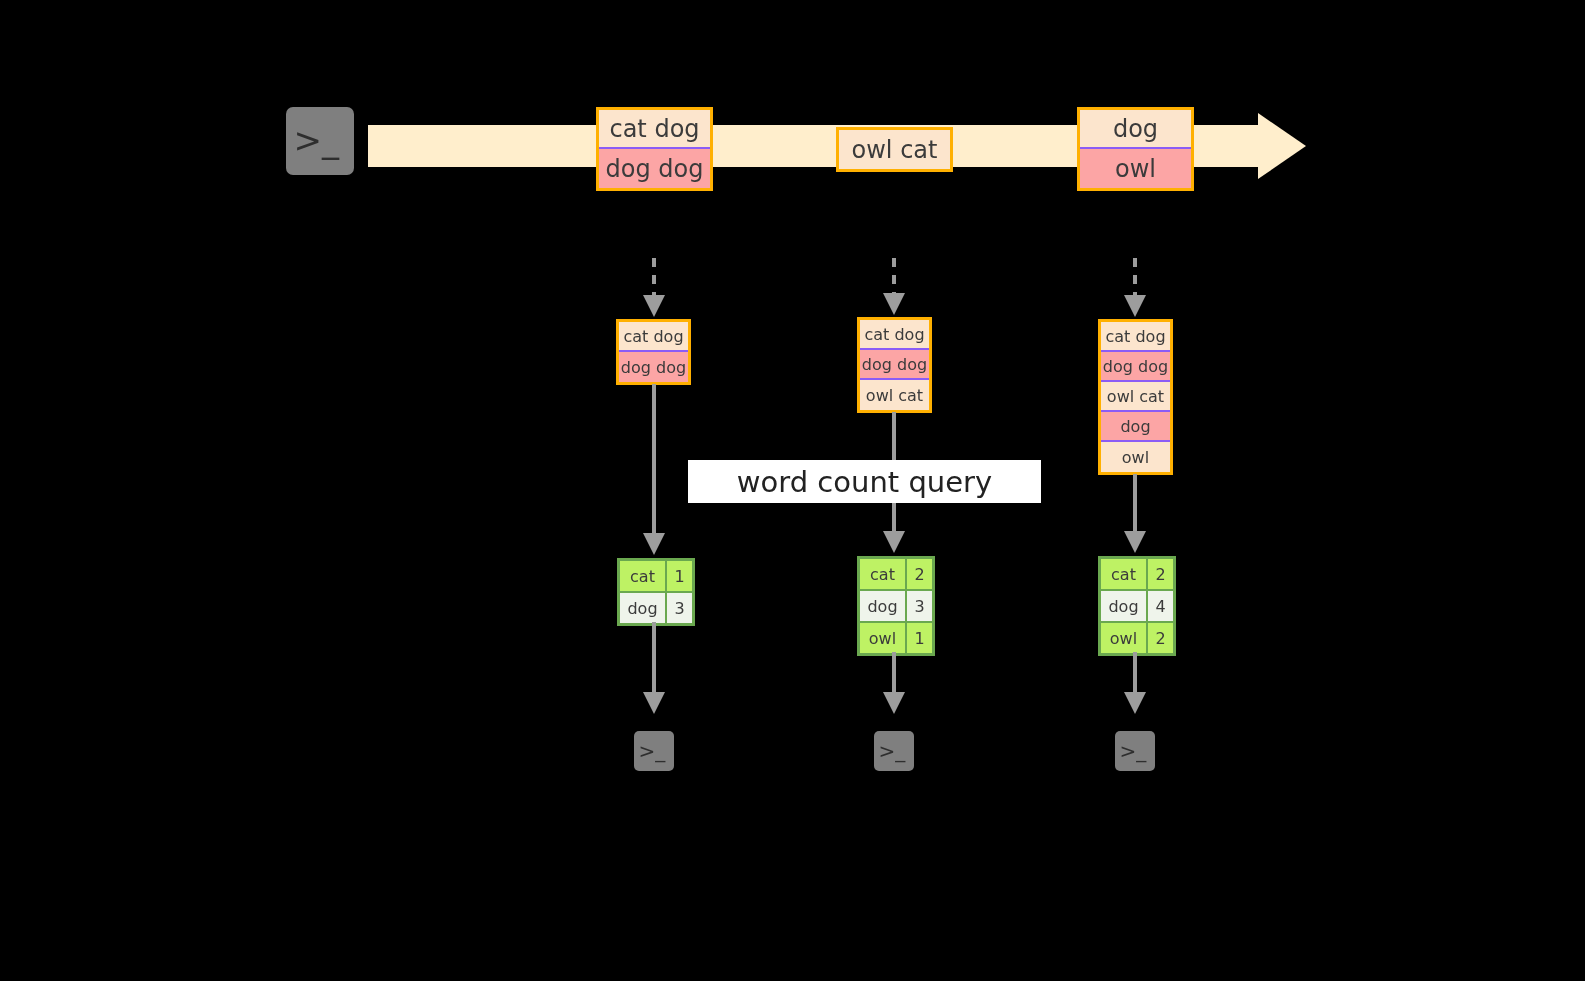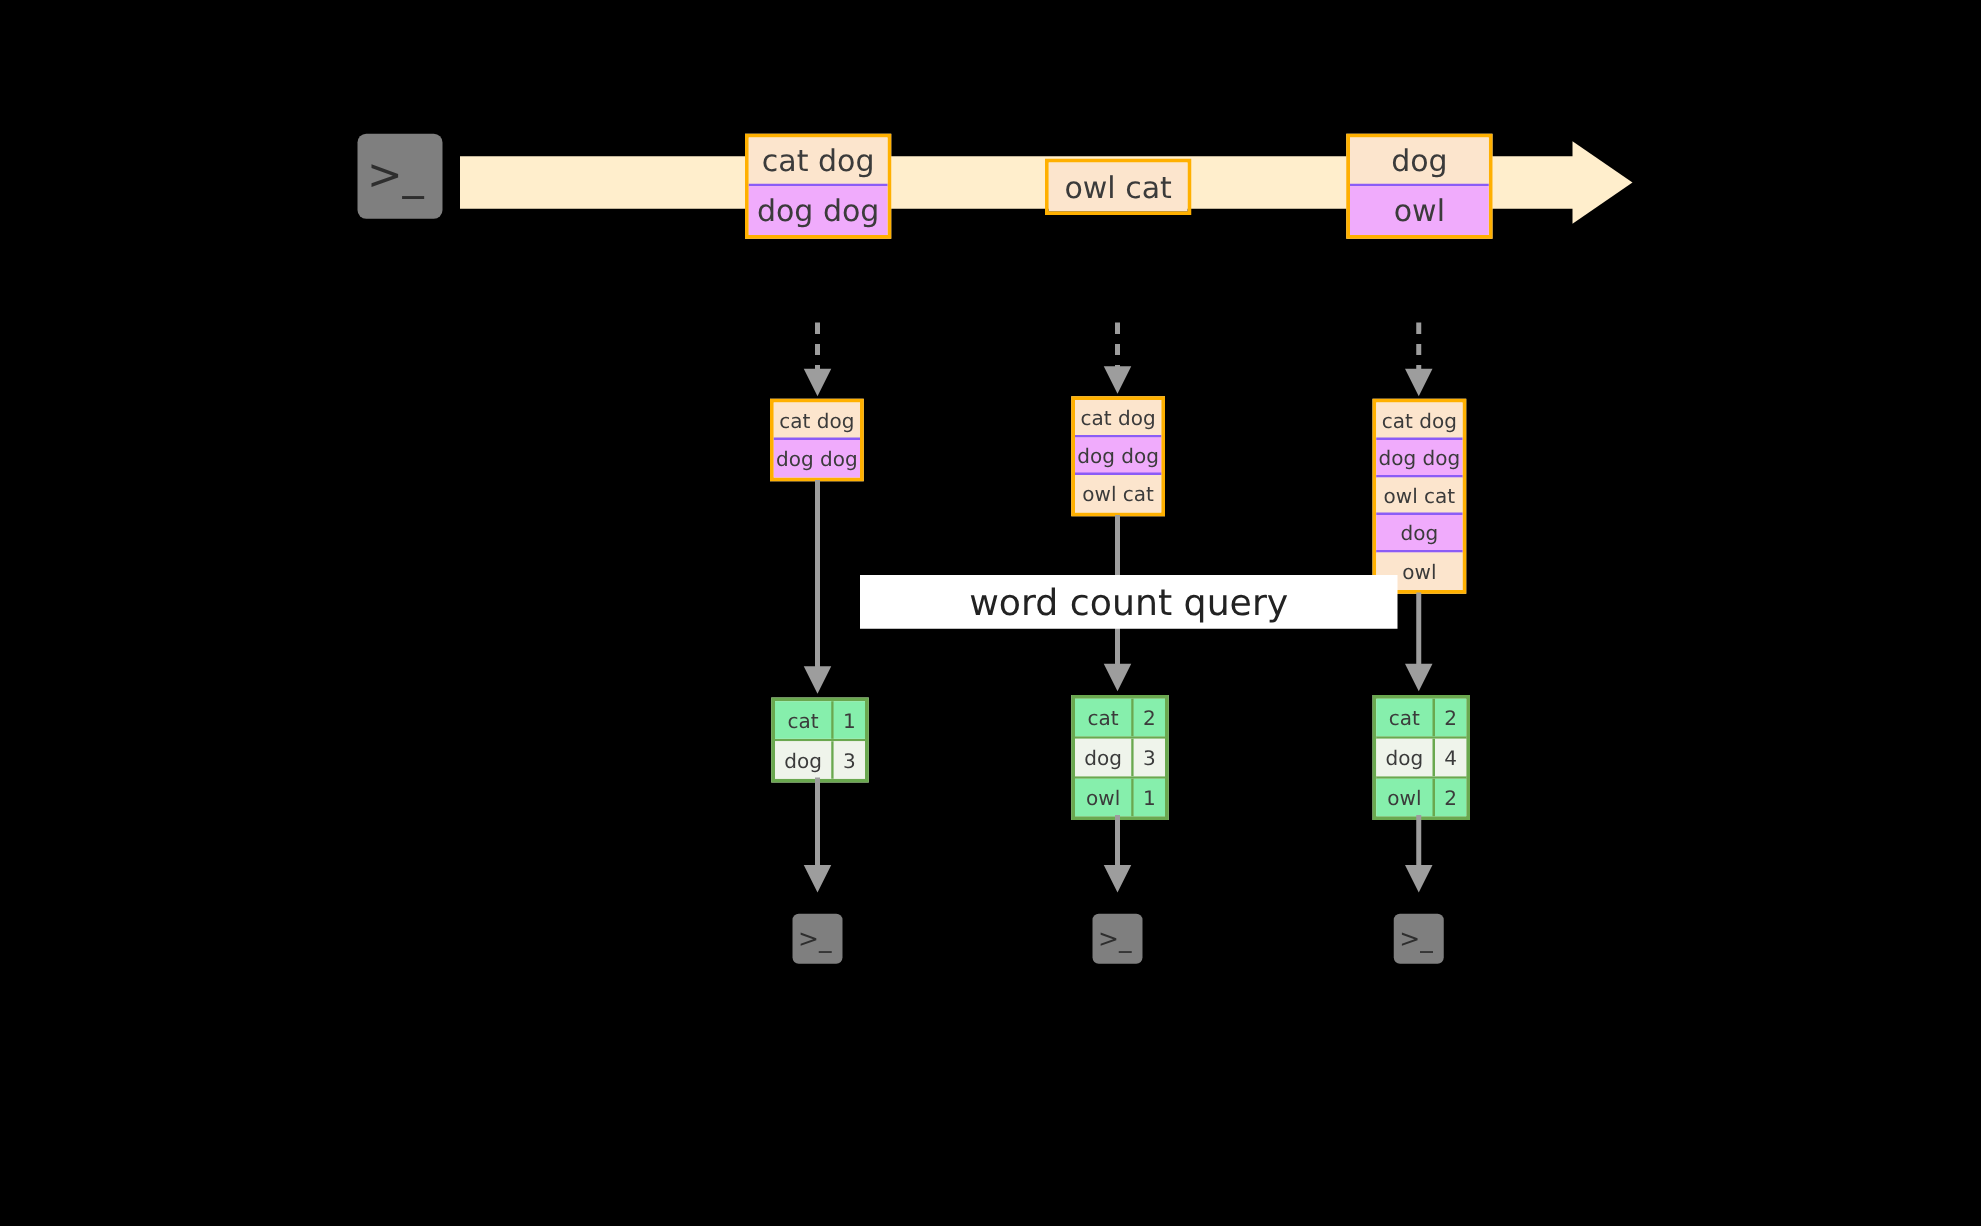--- a/index.html
+++ b/index.html
@@ -82,21 +82,21 @@
     box-sizing: border-box;
     display: flex;
     align-items: center;
     justify-content: center;
     color: #3b3b3b;
     white-space: nowrap;
     border-bottom: 2px solid #8b5cf6;
   }
   .rec-cell:last-child { border-bottom: none; }
   .rec-cell.dark  { background: #fce5cd; }
-  .rec-cell.light { background: #f0abfc; }
+  .rec-cell.light { background: #fca5a5; }
 
   
   .rec-stack.big .rec-cell { height: 39px; font-size: 24px; }
   
   .rec-stack.sm .rec-cell  { height: 30px; font-size: 16px; }
 
   
   .tbl {
     position: absolute;
     box-sizing: border-box;
@@ -104,21 +104,21 @@
     background: #eef4ea;
     display: flex;
     flex-direction: column;
   }
   .tbl-row {
     display: flex;
     height: 30px;
     border-bottom: 2px solid #6aa84f;
   }
   .tbl-row:last-child { border-bottom: none; }
-  .tbl-row.shade .tbl-cell { background: #86efac; }
+  .tbl-row.shade .tbl-cell { background: #bef264; }
   .tbl-cell {
     box-sizing: border-box;
     display: flex;
     align-items: center;
     justify-content: center;
     font-size: 16px;
     color: #3b3b3b;
     background: #eff4eb;
     white-space: nowrap;
   }
@@ -280,15 +280,15 @@
   </div>
 
   <div class="vline" style="left:1133px; top:652px; height:45px;"></div>
   <div class="vhead" style="left:1124px; top:692px;"></div>
 
   <div class="terminal small" style="left:1106px; top:722px; width:58px; height:58px;">
     <div class="hatch"></div>
     <div class="prompt">&gt;_</div>
   </div>
 
-  <div class="query-label" style="left:688px; top:460px; width:430px; height:43px;">word count query</div>
+  <div class="query-label" style="left:688px; top:460px; width:353px; height:43px;">word count query</div>
 
 </div>
 
 </body></html>

